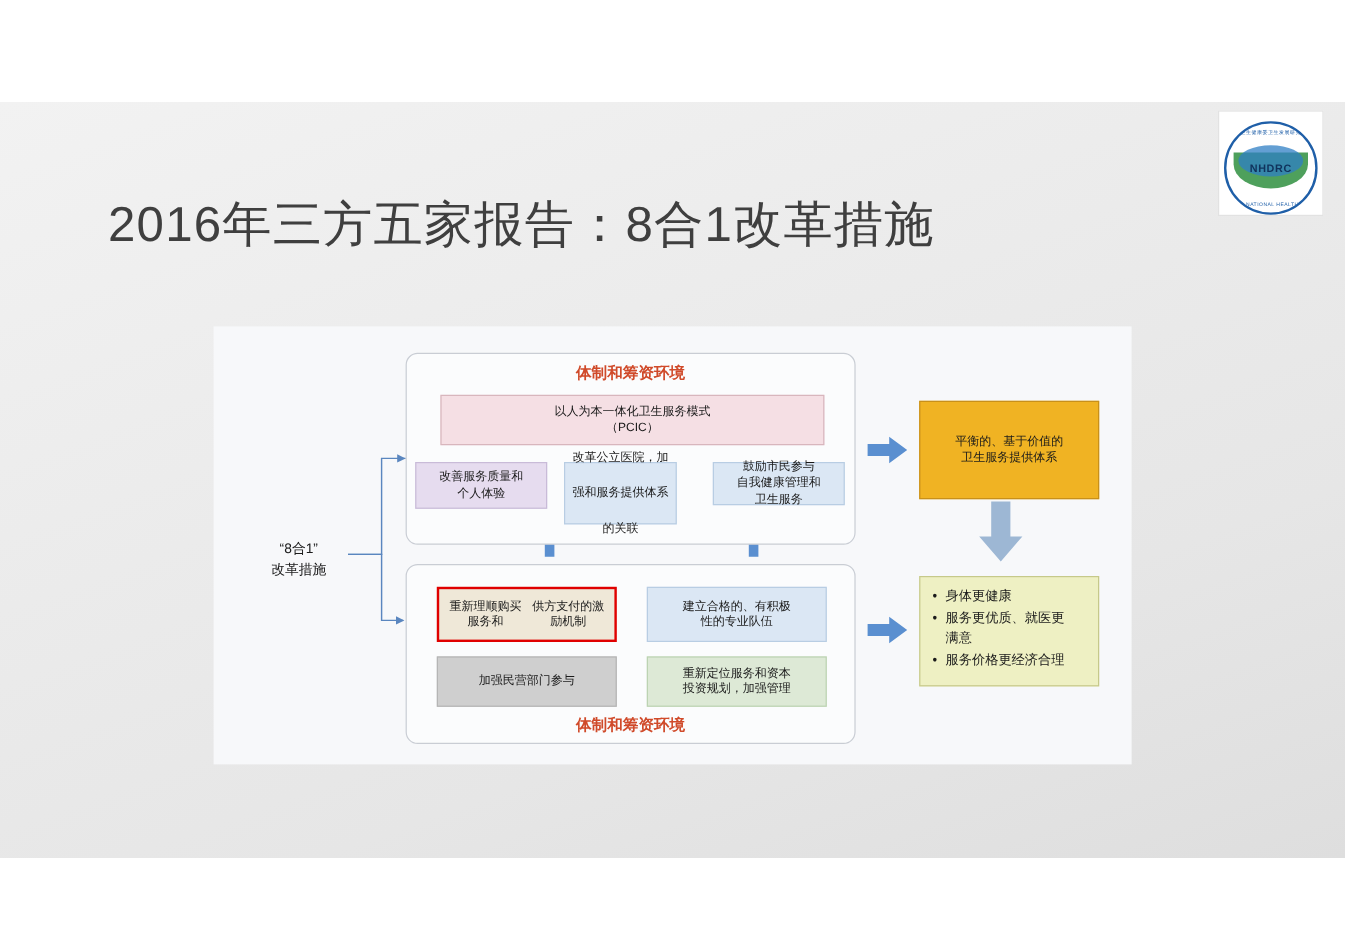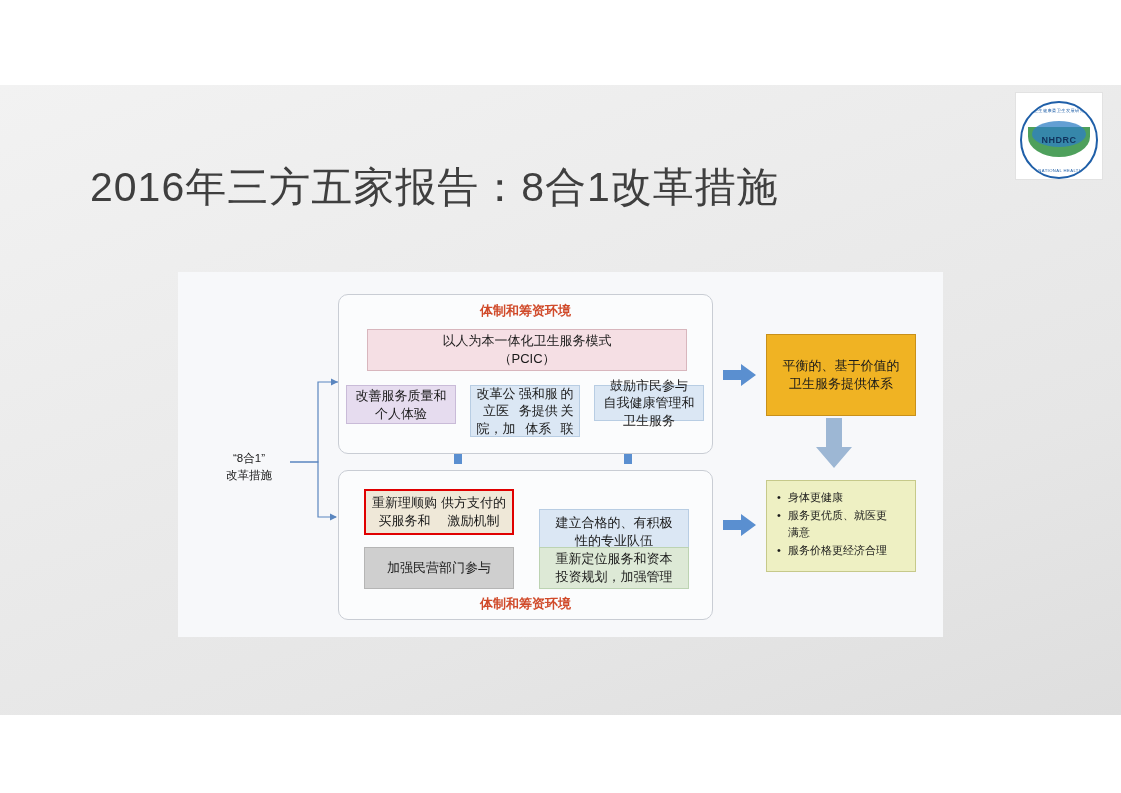--- a/index.html
+++ b/index.html
@@ -115,21 +115,21 @@
     height: 365px;
     background: #f7f8fa;
   }
   .box {
     position: absolute;
     box-sizing: border-box;
     display: flex;
     align-items: center;
     justify-content: center;
     text-align: center;
-    font-size: 13px;
+    font-size: 10px;
     line-height: 1.35;
     color: #1a1a1a;
     padding: 14px 4px;
   }
   .group-box {
     position: absolute;
     box-sizing: border-box;
     border: 1px solid #c9cdd4;
     border-radius: 10px;
     background: #fbfcfd;
@@ -232,42 +232,42 @@
       <div class="box" style="left:28px; top:34px; width:320px; height:42px; background:#f5dfe4; border:1px solid #d8b6bd; flex-direction:column;">
         <div>以人为本一体化卫生服务模式</div>
         <div>（PCIC）</div>
       </div>
 
       <div class="box" style="left:7px; top:90px; width:110px; height:39px; background:#e6dcef; border:1px solid #c9bbd8; flex-direction:column;">
         <div>改善服务质量和</div>
         <div>个人体验</div>
       </div>
 
-      <div class="box" style="left:131px; top:90px; width:110px; height:52px; background:#dbe7f4; border:1px solid #b8cde3; flex-direction:row;">
+      <div class="box" style="left:131px; top:90px; width:94px; height:52px; background:#dbe7f4; border:1px solid #b8cde3; flex-direction:column;gap:16px;">
         <div>改革公立医院，加</div>
         <div>强和服务提供体系</div>
         <div>的关联</div>
       </div>
 
       <div class="box" style="left:255px; top:90px; width:110px; height:36px; background:#dbe7f4; border:1px solid #b8cde3; flex-direction:column;">
         <div>鼓励市民参与</div>
         <div>自我健康管理和</div>
         <div>卫生服务</div>
       </div>
     </div>
 
     <div class="group-box" style="left:160px; top:198px; width:375px; height:150px;">
       <div class="box hl-box" style="left:25px; top:18px; width:150px; height:46px; background:#efe8d8;">
         <div style="display:flex; flex-direction:row;">
           <div>重新理顺购买服务和</div>
           <div>供方支付的激励机制</div>
         </div>
       </div>
 
-      <div class="box" style="left:200px; top:18px; width:150px; height:46px; background:#dbe7f4; border:1px solid #b8cde3; flex-direction:column;margin-top:20px;">
+      <div class="box" style="left:200px; top:18px; width:150px; height:46px; background:#dbe7f4; border:1px solid #b8cde3; flex-direction:column;">
         <div>建立合格的、有积极</div>
         <div>性的专业队伍</div>
       </div>
 
       <div class="box" style="left:25px; top:76px; width:150px; height:42px; background:#cfcfcf; border:1px solid #b5b5b5;">
         <div>加强民营部门参与</div>
       </div>
 
       <div class="box" style="left:200px; top:76px; width:150px; height:42px; background:#dde9d6; border:1px solid #bcd3b2; flex-direction:column;">
         <div>重新定位服务和资本</div>

